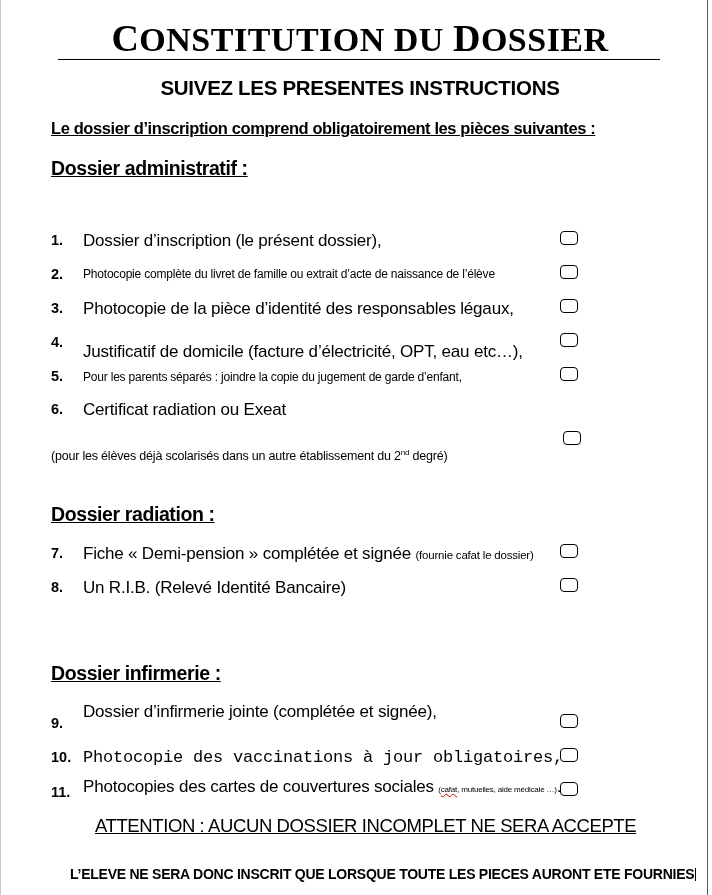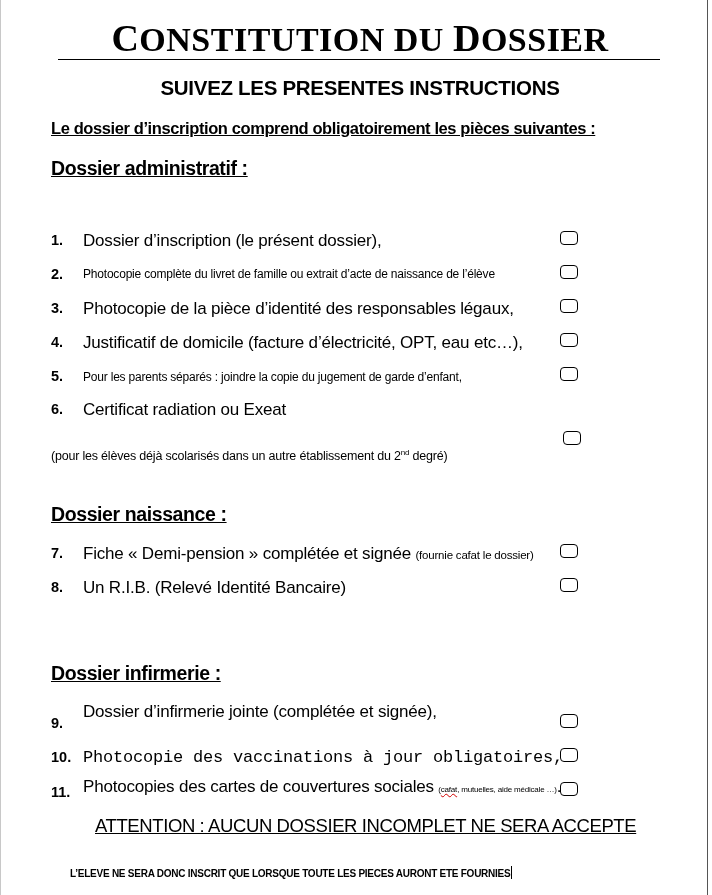--- a/index.html
+++ b/index.html
@@ -57,21 +57,21 @@
     .checkbox {
       position: absolute; width: 18px; height: 14px; border: 1.6px solid #000;
       border-radius: 4px; box-sizing: border-box; background: #fff; cursor: pointer;
     }
     .attention {
       left: 51px; top: 815px; font-weight: normal; font-size: 18.5px; text-decoration: underline;
       letter-spacing: -0.4px;
       margin-left: 44px;
     }
     .footer-note {
-      left: 51px; top: 866px; font-weight: bold; font-size: 10px; letter-spacing: -0.25px; padding-left: 19px;
+      left: 51px; top: 866px; font-weight: bold; font-size: 14px; letter-spacing: -0.25px; padding-left: 19px;
     }
     .cursor {
       display: inline-block; width: 1px; height: 13px; background: #000; vertical-align: -2px; margin-left: 1px;
     }
     .squiggle {
       text-decoration: underline wavy #d00000; text-decoration-thickness: 1px;
     }
   </style>
 </head>
 <body>
@@ -94,33 +94,33 @@
 
 <div class="abs item-num" style="left:51px; top:266px;">2.</div>
 <div class="abs item-text small" style="left:83px; top:267px;">Photocopie complète du livret de famille ou extrait d’acte de naissance de l’élève</div>
 <div class="checkbox" style="left:560px; top:265px;"></div>
 
 <div class="abs item-num" style="left:51px; top:300px;">3.</div>
 <div class="abs item-text" style="left:83px; top:299px;">Photocopie de la pièce d’identité des responsables légaux,</div>
 <div class="checkbox" style="left:560px; top:299px;"></div>
 
 <div class="abs item-num" style="left:51px; top:334px;">4.</div>
-<div class="abs item-text" style="left:83px; top:333px;">Justificatif de domicile (facture d’électricité, OPT, eau etc…),</div>
+<div class="abs item-text" style="left:83px; top:342px;">Justificatif de domicile (facture d’électricité, OPT, eau etc…),</div>
 <div class="checkbox" style="left:560px; top:333px;"></div>
 
 <div class="abs item-num" style="left:51px; top:368px;">5.</div>
 <div class="abs item-text small" style="left:83px; top:370px;">Pour les parents séparés : joindre la copie du jugement de garde d’enfant,</div>
 <div class="checkbox" style="left:560px; top:367px;"></div>
 
 <div class="abs item-num" style="left:51px; top:401px;">6.</div>
 <div class="abs item-text" style="left:83px; top:400px;">Certificat radiation ou Exeat</div>
 <div class="abs note-line" style="left:51px; top:448px;"><span>(pour les élèves déjà scolarisés dans un autre établissement du 2</span><sup style="font-size:8px;">nd</sup><span> degré)</span></div>
 <div class="checkbox" style="left:563px; top:431px;"></div>
 
-<div class="abs section-title" style="left:51px; top:503px;">Dossier naissance :</div>
+<div class="abs section-title" style="left:51px; top:503px;">Dossier radiation :</div>
 
 <div class="abs item-num" style="left:51px; top:545px;">7.</div>
 <div class="abs" style="left:83px; top:544px;"><span class="item-text">Fiche « Demi-pension » complétée et signée</span> <span class="item-note">(fournie cafat le dossier)</span></div>
 <div class="checkbox" style="left:560px; top:544px;"></div>
 
 <div class="abs item-num" style="left:51px; top:579px;">8.</div>
 <div class="abs item-text" style="left:83px; top:578px;">Un R.I.B. (Relevé Identité Bancaire)</div>
 <div class="checkbox" style="left:560px; top:578px;"></div>
 
 <div class="abs section-title" style="left:51px; top:662px;">Dossier infirmerie :</div>

